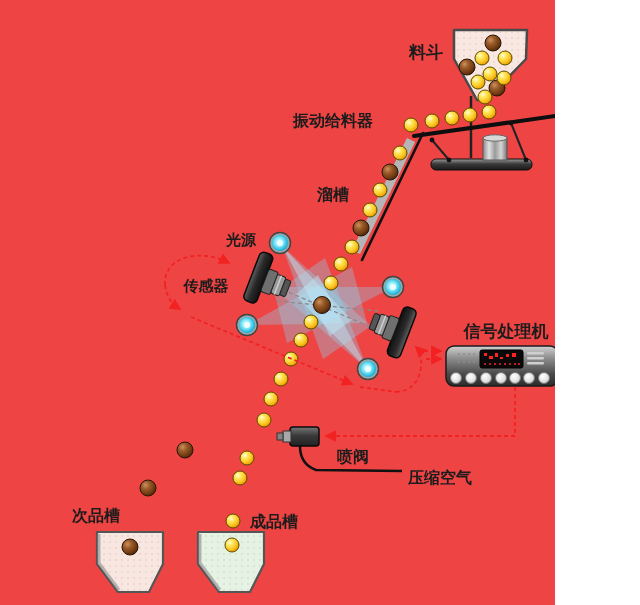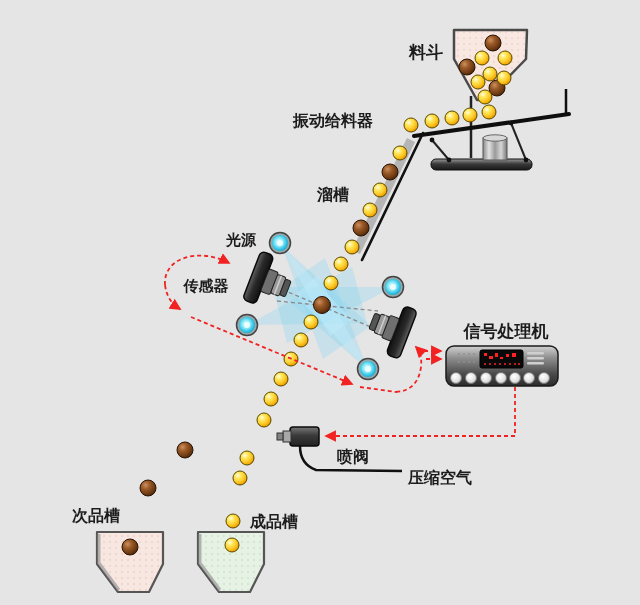--- a/index.html
+++ b/index.html
@@ -1,16 +1,16 @@
 <!DOCTYPE html>
 <html><head>
 <meta charset="utf-8">
 <style>
   html,body{margin:0;padding:0;background:#fff;}
-  .stage{position:relative;width:640px;height:605px;background:#e5e5e5;overflow:hidden;
+  .stage{position:relative;width:555px;height:605px;background:#ef4444;overflow:hidden;
          font-family:"DejaVu Sans","Liberation Sans",sans-serif;text-align:center;}
   svg{display:block;}
   text.lbl{font-family:"DejaVu Sans","Liberation Sans",sans-serif;font-weight:bold;fill:#1c1c1c;}
 </style>
 </head>
 <body>
 
 <div class="stage">
 <svg width="640" height="605" viewBox="0 0 640 605">
   <defs>

